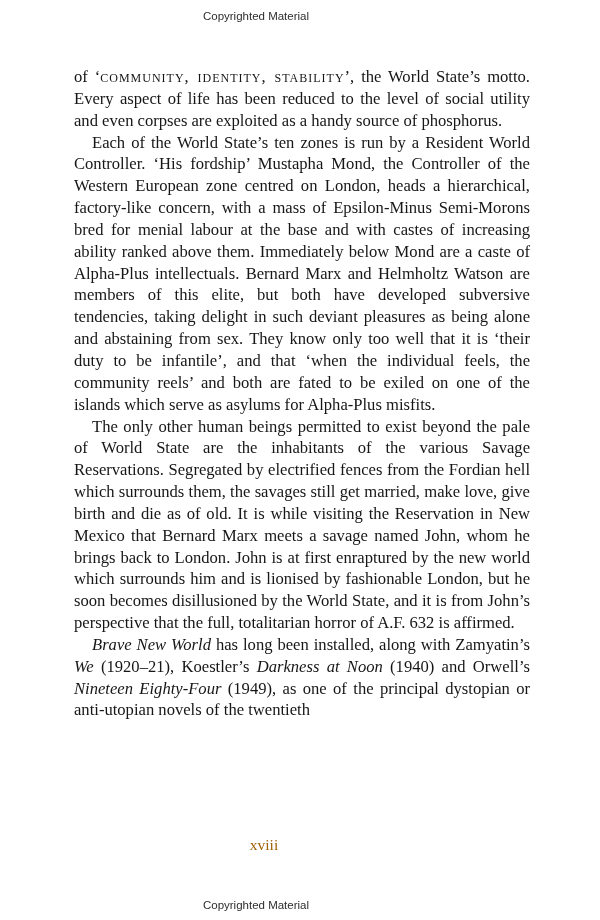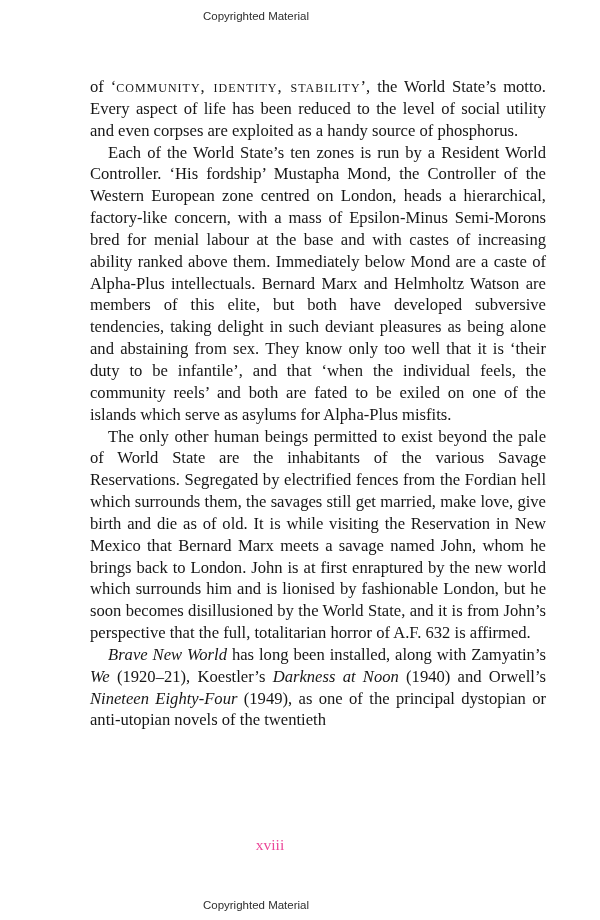--- a/index.html
+++ b/index.html
@@ -25,40 +25,39 @@
     text-align: center;
     font-family: "Liberation Sans", sans-serif;
     font-size: 11.5px;
     color: #2e2e2e;
   }
   .notice.top { top: 10px; }
   .notice.bottom { bottom: 9px; }
   .text-block {
     position: absolute;
     left: 74px;
-    top: 76px;
+    top: 66px;
     width: 456px;
     text-align: justify;
     font-size: 16.6px;
     line-height: 21.85px;
-    margin-left: 16px;
   }
   .text-block p { margin: 0; padding: 0; }
   .text-block p.indent { text-indent: 18px; }
   .seg-normal { font-style: normal; }
   .seg-smallcaps { font-variant: small-caps; letter-spacing: 0.06em; }
   .seg-italic { font-style: italic; font-family: Liberation Serif, serif; }
   .page-number {
     position: absolute;
-    left: 14px;
+    left: 8px;
     width: 100%;
     text-align: center;
     top: 836px;
     font-size: 15.5px;
-    color: #ec4899;
+    color: #a16207;
   }
 </style>
 </head>
 <body>
 
 <div class="page">
   <div class="notice top">Copyrighted Material</div>
 
   <div class="text-block">
       <p class=""><span class="seg-normal">of ‘</span><span class="seg-smallcaps">community, identity, stability</span><span class="seg-normal">’, the World State’s motto. Every aspect of life has been reduced to the level of social utility and even corpses are exploited as a handy source of phosphorus.</span></p>

